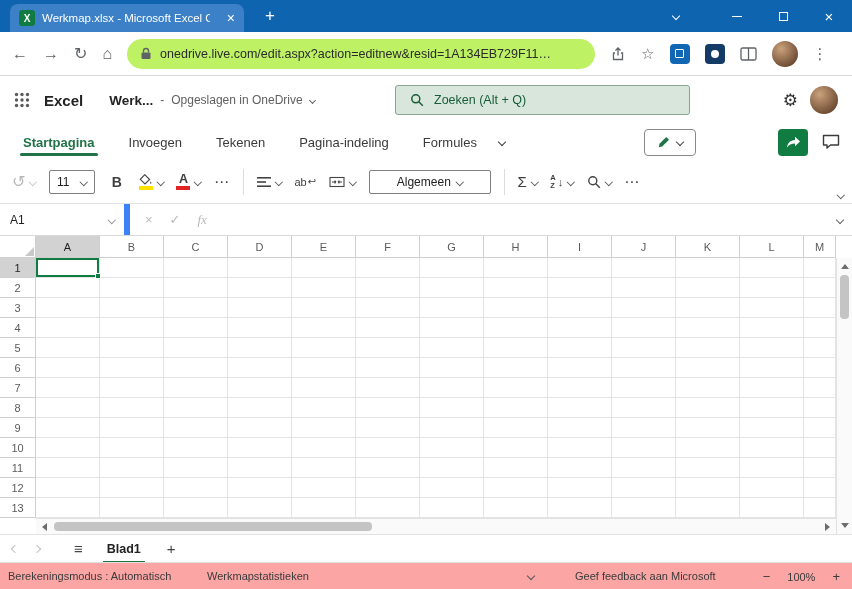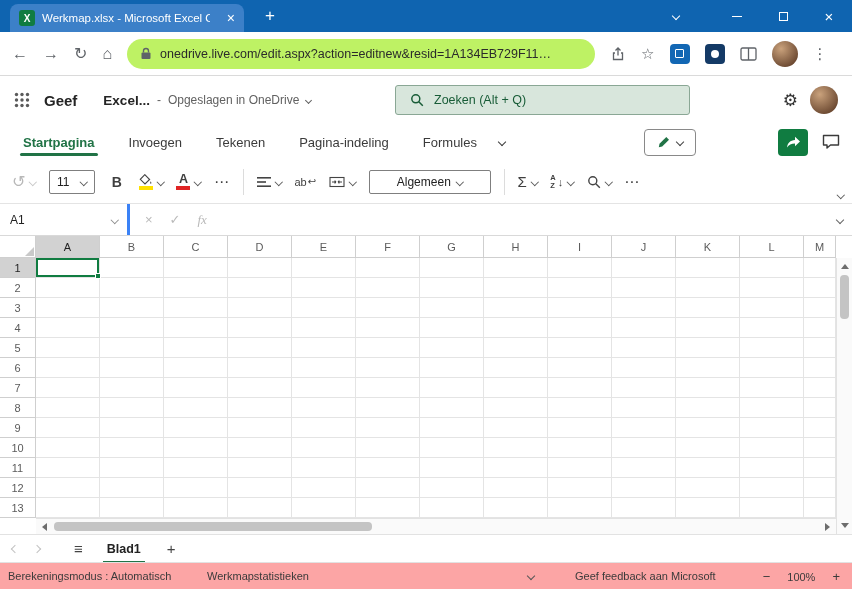--- a/index.html
+++ b/index.html
@@ -96,21 +96,21 @@
   .wrapbtn{display:flex;align-items:flex-start;font-size:11px;gap:1px}
   .wrap-arrow{font-size:10px}
   .sorticon{display:flex;align-items:center;gap:2px}
   .sort-letters{display:flex;flex-direction:column;font-size:7.5px;line-height:7.5px;font-weight:bold}
   .sort-arrow{font-size:11px}
   .collapse-chev{position:absolute;right:9px;bottom:6px}
 
   
   .formulabar{position:absolute;top:204px;left:0;width:852px;height:32px;background:#fff;border-bottom:1px solid #d9d9d9;
               display:flex;align-items:center}
-  .namebox{width:130px;height:100%;border-right:3px solid #3b82f6;display:flex;align-items:center;padding:0 10px;font-size:12px;color:#222}
+  .namebox{width:130px;height:100%;border-right:6px solid #3b82f6;display:flex;align-items:center;padding:0 10px;font-size:12px;color:#222}
   .namebox .chev{margin-left:auto;color:#8a8a8a;width:5.5px;height:5.5px}
   .fbicons{display:flex;align-items:center;gap:17px;padding:0 15px;color:#b9b9b9;font-size:13px}
   .fbicons .fx{font-family:"Liberation Serif","DejaVu Serif",serif;font-style:italic}
   .fbinput{flex:1;height:100%}
   .fb-expand{padding-right:9px;color:#666;display:flex}
 
   
   .grid{position:absolute;top:236px;left:0;width:836px;height:282px;background:#fff}
   .corner{position:absolute;left:0;top:0;width:36px;height:22px;border-right:1px solid #cfcfcf;border-bottom:1px solid #cfcfcf;background:#fff}
   .corner::after{content:"";position:absolute;right:1px;bottom:1px;width:0;height:0;
@@ -229,23 +229,23 @@
         <circle cx="8" cy="2.5" r="1.7"></circle>
         <circle cx="13.5" cy="2.5" r="1.7"></circle>
         <circle cx="2.5" cy="8" r="1.7"></circle>
         <circle cx="8" cy="8" r="1.7"></circle>
         <circle cx="13.5" cy="8" r="1.7"></circle>
         <circle cx="2.5" cy="13.5" r="1.7"></circle>
         <circle cx="8" cy="13.5" r="1.7"></circle>
         <circle cx="13.5" cy="13.5" r="1.7"></circle>
       </svg>
   </span>
-  <div class="brand">Geef</div>
+  <div class="brand">Excel</div>
   <div class="doccluster">
-    <span class="docname">Excel...</span>
+    <span class="docname">Werk...</span>
     <span class="docsep">-</span>
     <span class="savedstatus">Opgeslagen in OneDrive</span>
     <span class="chev"></span>
   </div>
   <div class="searchpill">
     <span class="ic">
       <svg width="14" height="14" viewBox="0 0 14 14" fill="none" stroke="#185c37" stroke-width="1.5">
           <circle cx="5.8" cy="5.8" r="4"></circle>
           <path d="M8.8 8.8l4 4"></path>
         </svg>

